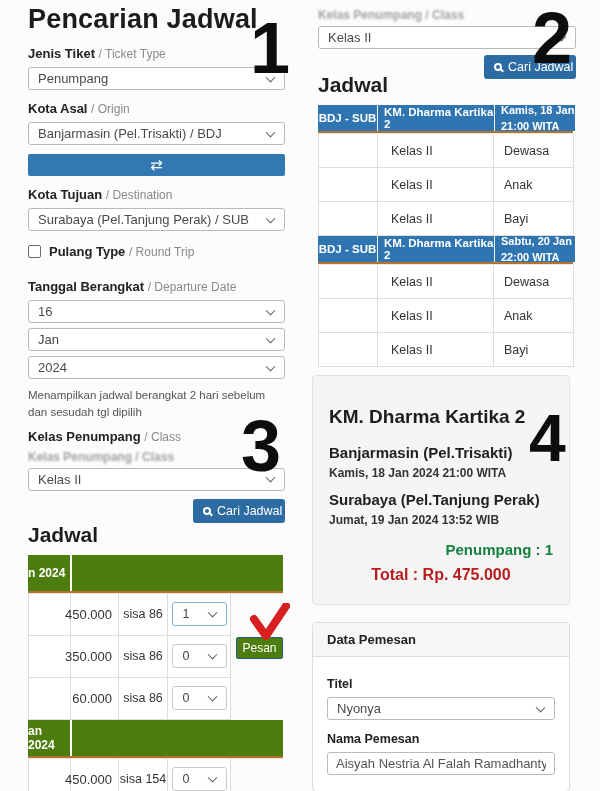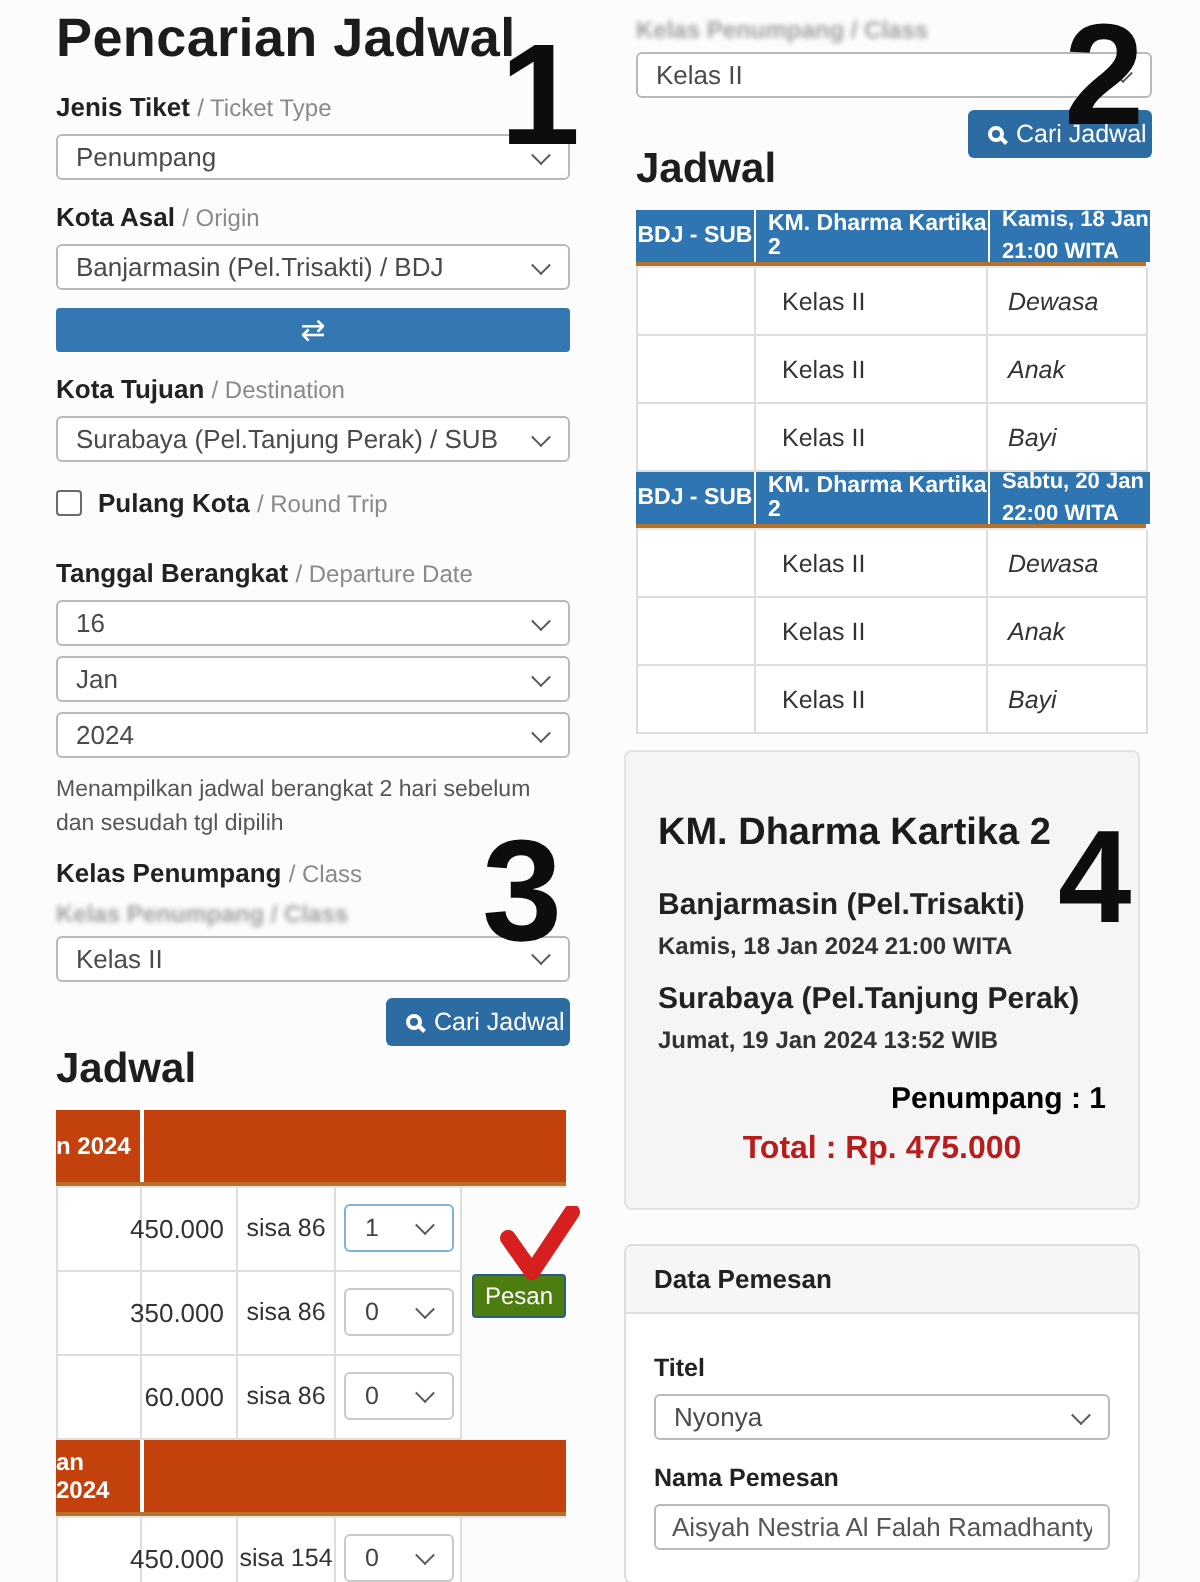--- a/index.html
+++ b/index.html
@@ -44,21 +44,21 @@
     overflow:hidden; max-width:92px; }
   .search-ico { position:relative; width:8px; height:8px; border:2px solid #fff; border-radius:50%; flex:0 0 auto; }
   .search-ico::after { content:""; position:absolute; width:5px; height:2px; background:#fff;
     transform:rotate(45deg); right:-4px; bottom:-2px; }
   .h-jadwal { position:absolute; left:0; bottom:0; font-size:21px; font-weight:bold; color:#1e1e1e; }
 
   
   .t3-sec { position:relative; width:255px; }
   .t3-head { display:grid; grid-template-columns:42px 1fr; column-gap:2px;
     background:#fff; height:38px; border-bottom:2px solid #b5722a; }
-  .t3-head > div { background:#c2410c; color:#fff; font-size:12px; font-weight:bold;
+  .t3-head > div { background:#4d7c0f; color:#fff; font-size:12px; font-weight:bold;
     display:flex; align-items:center; overflow:hidden; }
   .t3-head .hc-date { padding-left:2px; white-space:nowrap; }
   .t3-body { display:grid; grid-template-columns:42px 48px 49px 63px; border-left:1px solid #ddd; border-top:1px solid #e4e4e4; }
   .t3-body .cell { height:42px; border-right:1px solid #ddd; border-bottom:1px solid #ddd;
     display:flex; align-items:center; font-size:13px; color:#333; background:#fff; }
   .t3-body .price { justify-content:flex-end; padding-right:6px; }
   .t3-body .sisa  { justify-content:center; font-size:12.5px; }
   .t3-body .qtyc  { justify-content:center; }
   .qty { position:relative; width:55px; height:24px; border:1px solid #c9c9c9; border-radius:3px;
     background:#fff; display:flex; align-items:center; padding-left:10px; font-size:12.5px; color:#444; }
@@ -74,29 +74,29 @@
   .t2-group-head > div { background:#2e75b2; color:#fff; font-weight:bold;
     display:flex; align-items:center; overflow:hidden; }
   .t2-group-head .route { justify-content:center; font-size:11.5px; }
   .t2-group-head .ship  { padding-left:6px; font-size:11.5px; }
   .t2-group-head .dt { flex-direction:column; align-items:flex-start; justify-content:center;
     padding-left:6px; font-size:11px; line-height:1.5; white-space:nowrap; }
   .t2-body { display:grid; grid-template-columns:59px 116px 80px; border-left:1px solid #ddd; border-top:1px solid #e8e8e8; }
   .t2-body .cell { height:34px; border-right:1px solid #ddd; border-bottom:1px solid #ddd;
     display:flex; align-items:center; font-size:12.5px; color:#333; background:#fff; }
   .t2-body .kelas { padding-left:13px; }
-  .t2-body .pax   { padding-left:10px;font-style:italic; }
+  .t2-body .pax   { padding-left:10px; }
 
   
   .sum-card { margin-top:8px; margin-left:-6px; width:258px; background:#f5f5f5;
     border:1px solid #e2e2e2; border-radius:4px; padding:14px 16px 20px; }
   .sum-ship { font-size:19px; font-weight:bold; color:#1c1c1c; margin:16px 0 16px; }
   .sum-port { font-size:15px; font-weight:bold; color:#222; margin-bottom:5px; }
   .sum-dt   { font-size:12px; font-weight:bold; color:#333; margin-bottom:11px; }
-  .sum-pax   { text-align:right; font-size:15px; font-weight:bold; color:#000000; margin-top:14px; }
+  .sum-pax   { text-align:right; font-size:15px; font-weight:bold; color:#15803d; margin-top:14px; }
   .sum-total { text-align:center; font-size:16px; font-weight:bold; color:#b91c1c; margin-top:8px; }
 
   
   .dp { margin-top:17px; margin-left:-6px; width:258px; background:#fff;
     border:1px solid #ddd; border-radius:4px; }
   .dp-head { background:#f6f6f6; border-bottom:1px solid #ddd; padding:9px 14px;
     font-size:13px; font-weight:bold; color:#222; border-radius:4px 4px 0 0; }
   .dp-body { padding:12px 14px 16px; }
   .dp-body .lbl { font-size:12.5px; margin:8px 0 6px; }
   .txt-input { width:228px; height:23px; border:1px solid #b9b9b9; border-radius:3px;
@@ -142,21 +142,21 @@
     <div class="fg">
       <div class="lbl"><span>Kota Tujuan</span> <span class="sub">/ Destination</span></div>
       <div class="select">
         <span>Surabaya (Pel.Tanjung Perak) / SUB</span>
         <span class="chev"></span>
       </div>
     </div>
 
     <div class="cb-row">
       <span class="cb"></span>
-      <div class="lbl"><span>Pulang Kota</span> <span class="sub">/ Round Trip</span></div>
+      <div class="lbl"><span>Pulang Type</span> <span class="sub">/ Round Trip</span></div>
     </div>
 
     <div class="fg" style="margin-top:20px;">
       <div class="lbl"><span>Tanggal Berangkat</span> <span class="sub">/ Departure Date</span></div>
       <div class="select">
         <span>16</span>
         <span class="chev"></span>
       </div>
       <div class="select" style="margin-top:5px;">
         <span>Jan</span>

